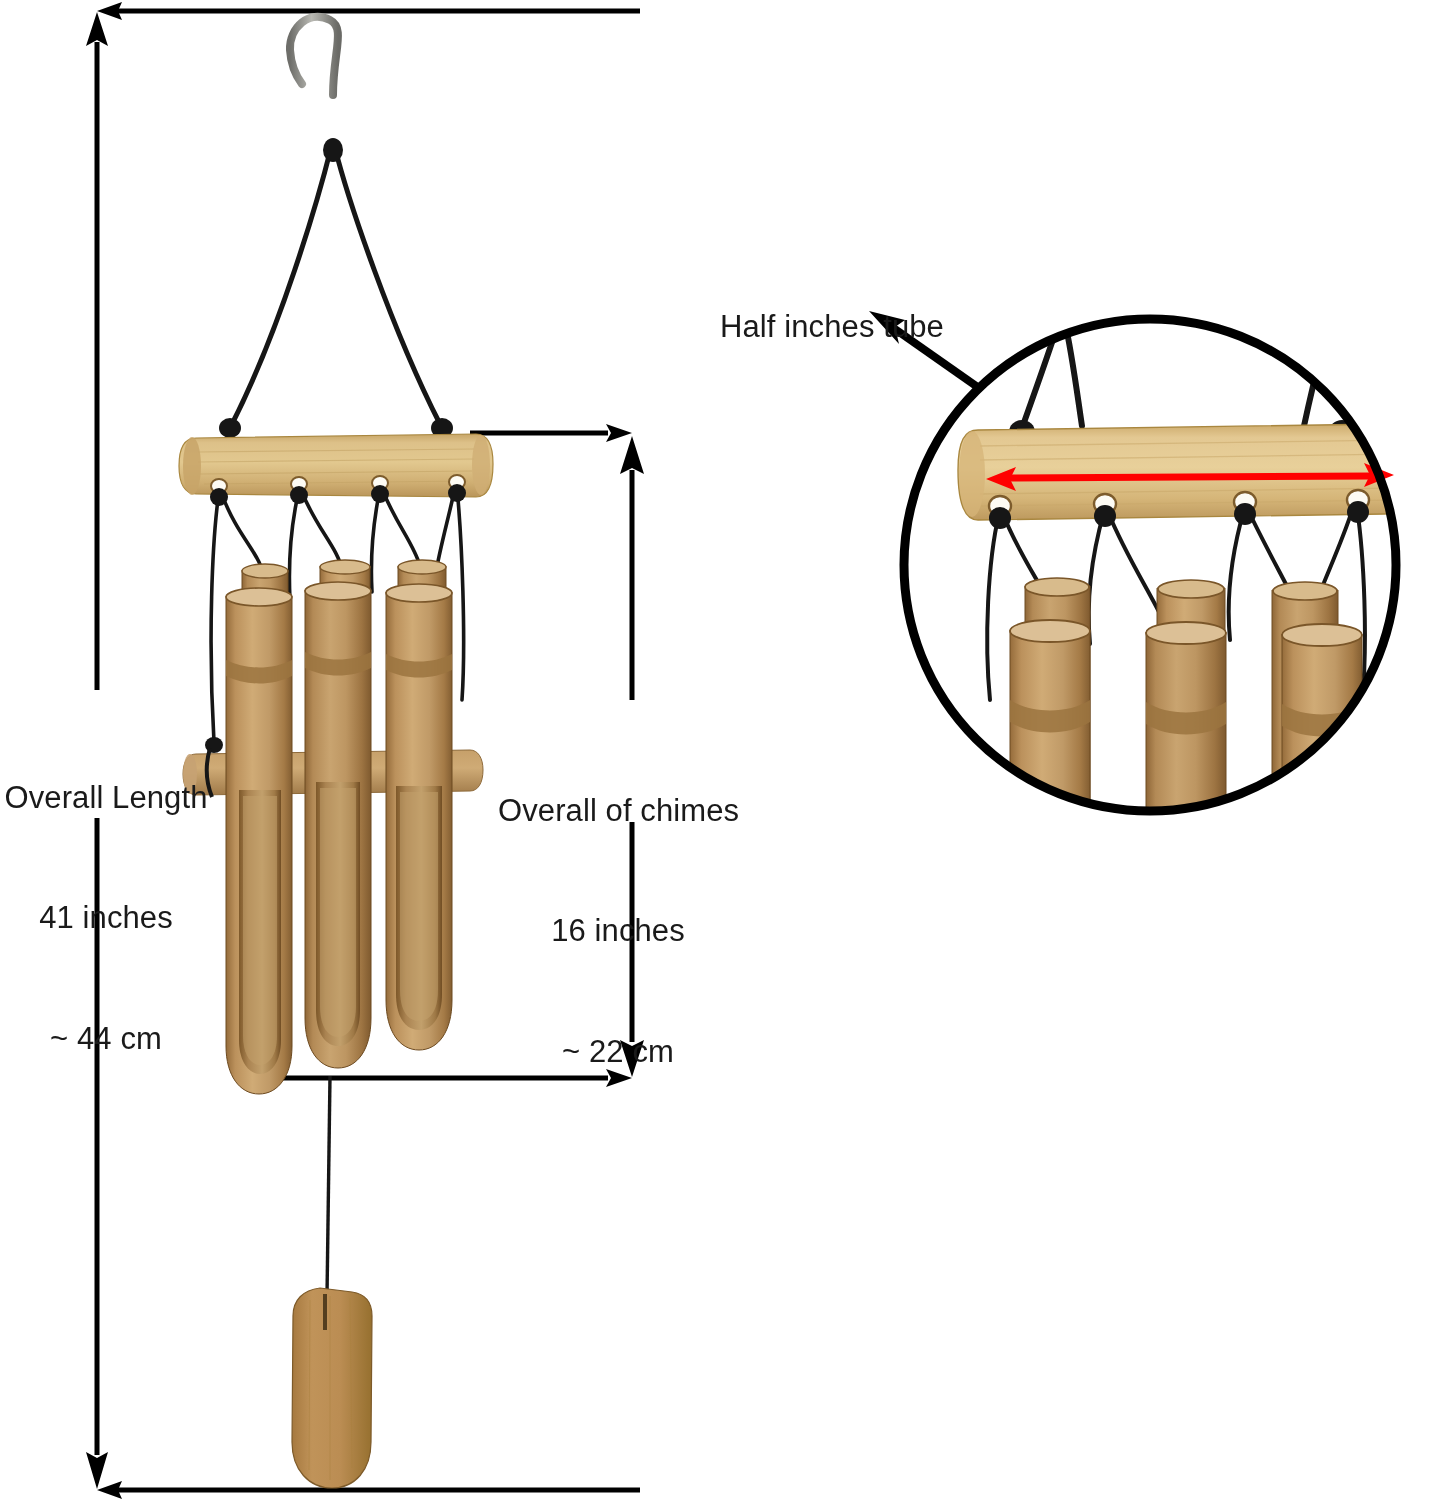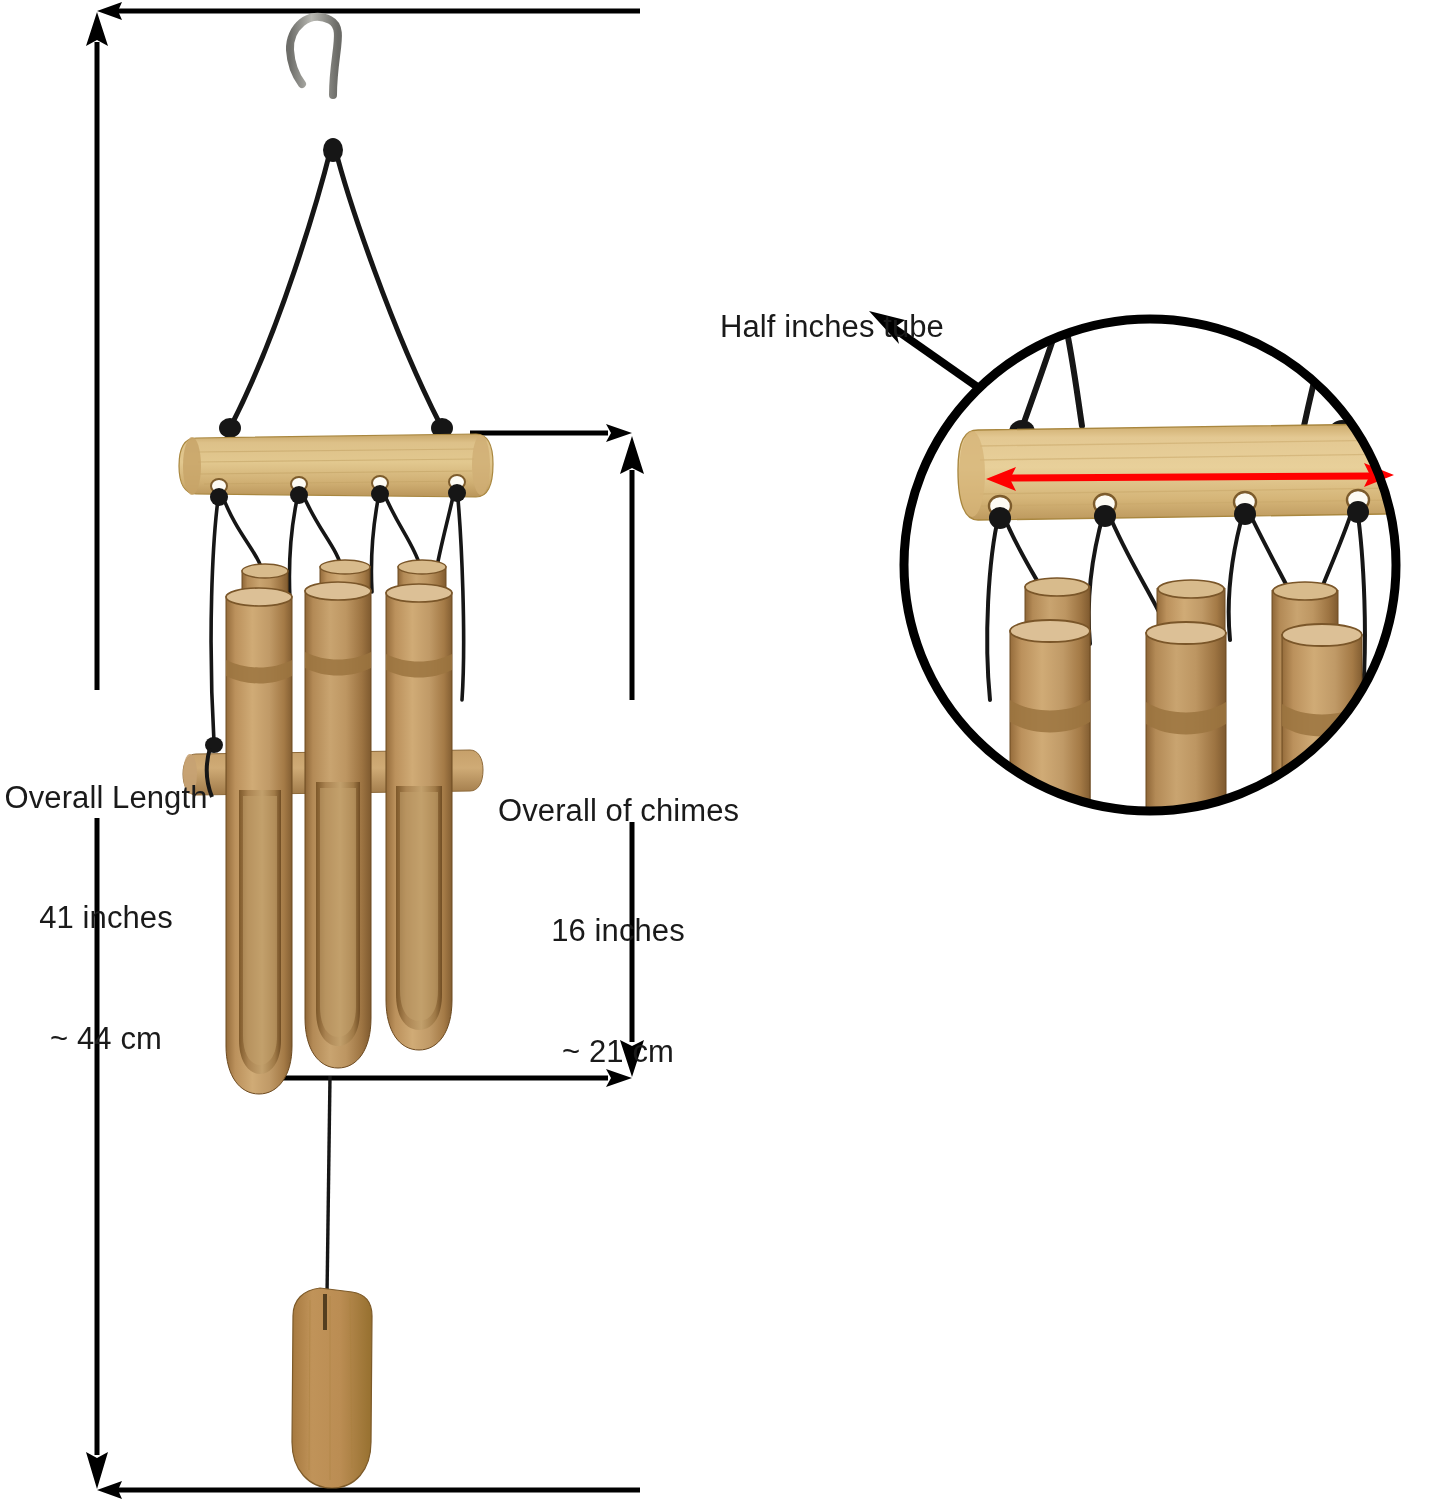--- a/index.html
+++ b/index.html
@@ -325,20 +325,20 @@
 
   <div class="lbl" id="overall-label">
     <div>Overall Length</div>
     <div>41 inches</div>
     <div>~ 44 cm</div>
   </div>
 
   <div class="lbl" id="chimes-label">
     <div>Overall of chimes</div>
     <div>16 inches</div>
-    <div>~ 21 cm</div>
+    <div>~ 22 cm</div>
   </div>
 
   <div class="lbl" id="detail-label">
     <div>Half inches tube</div>
   </div>
 
 </div>
 
 </body></html>

